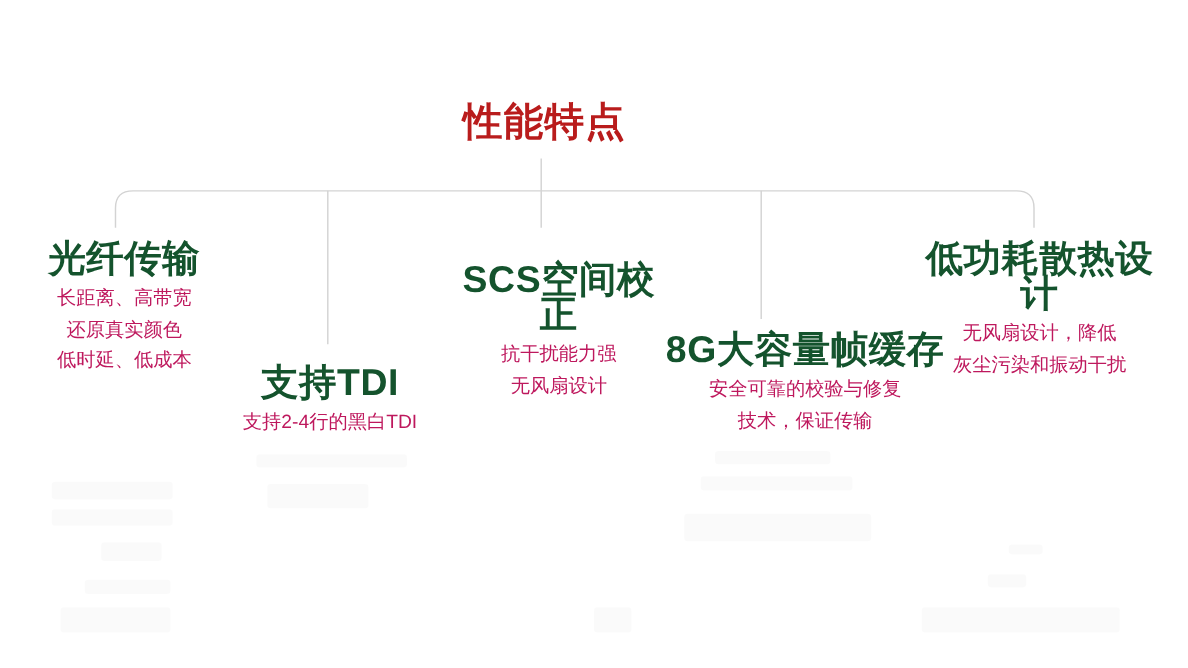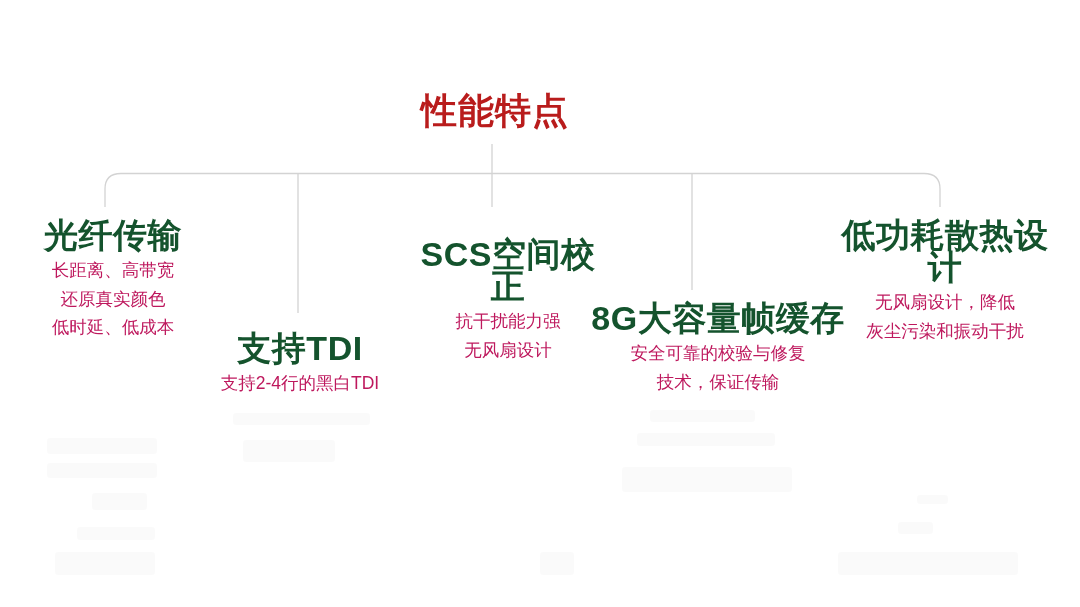--- a/index.html
+++ b/index.html
@@ -41,21 +41,21 @@
     letter-spacing: 0.5px;
   }
   .sec-line {
     font-size: 17.5px;
     color: #be185d;
     line-height: 28.5px;
   }
   .sec-fiber        { left: 13px;  top: 219px; width: 200px; }
   .sec-tdi          { left: 198px; top: 332px; width: 204px; }
   .sec-scs          { left: 406px; top: 219px; width: 204px; margin-top: 19px; }
-  .sec-frame-buffer { left: 591px; top: 302px; width: 254px; }
+  .sec-frame-buffer { left: 605px; top: 302px; width: 254px; }
   .sec-thermal      { left: 831px; top: 219px; width: 228px; }
   .ghost {
     position: absolute;
     background: rgba(0,0,0,0.02);
     border-radius: 3px;
   }
 </style>
 </head>
 <body>
 

